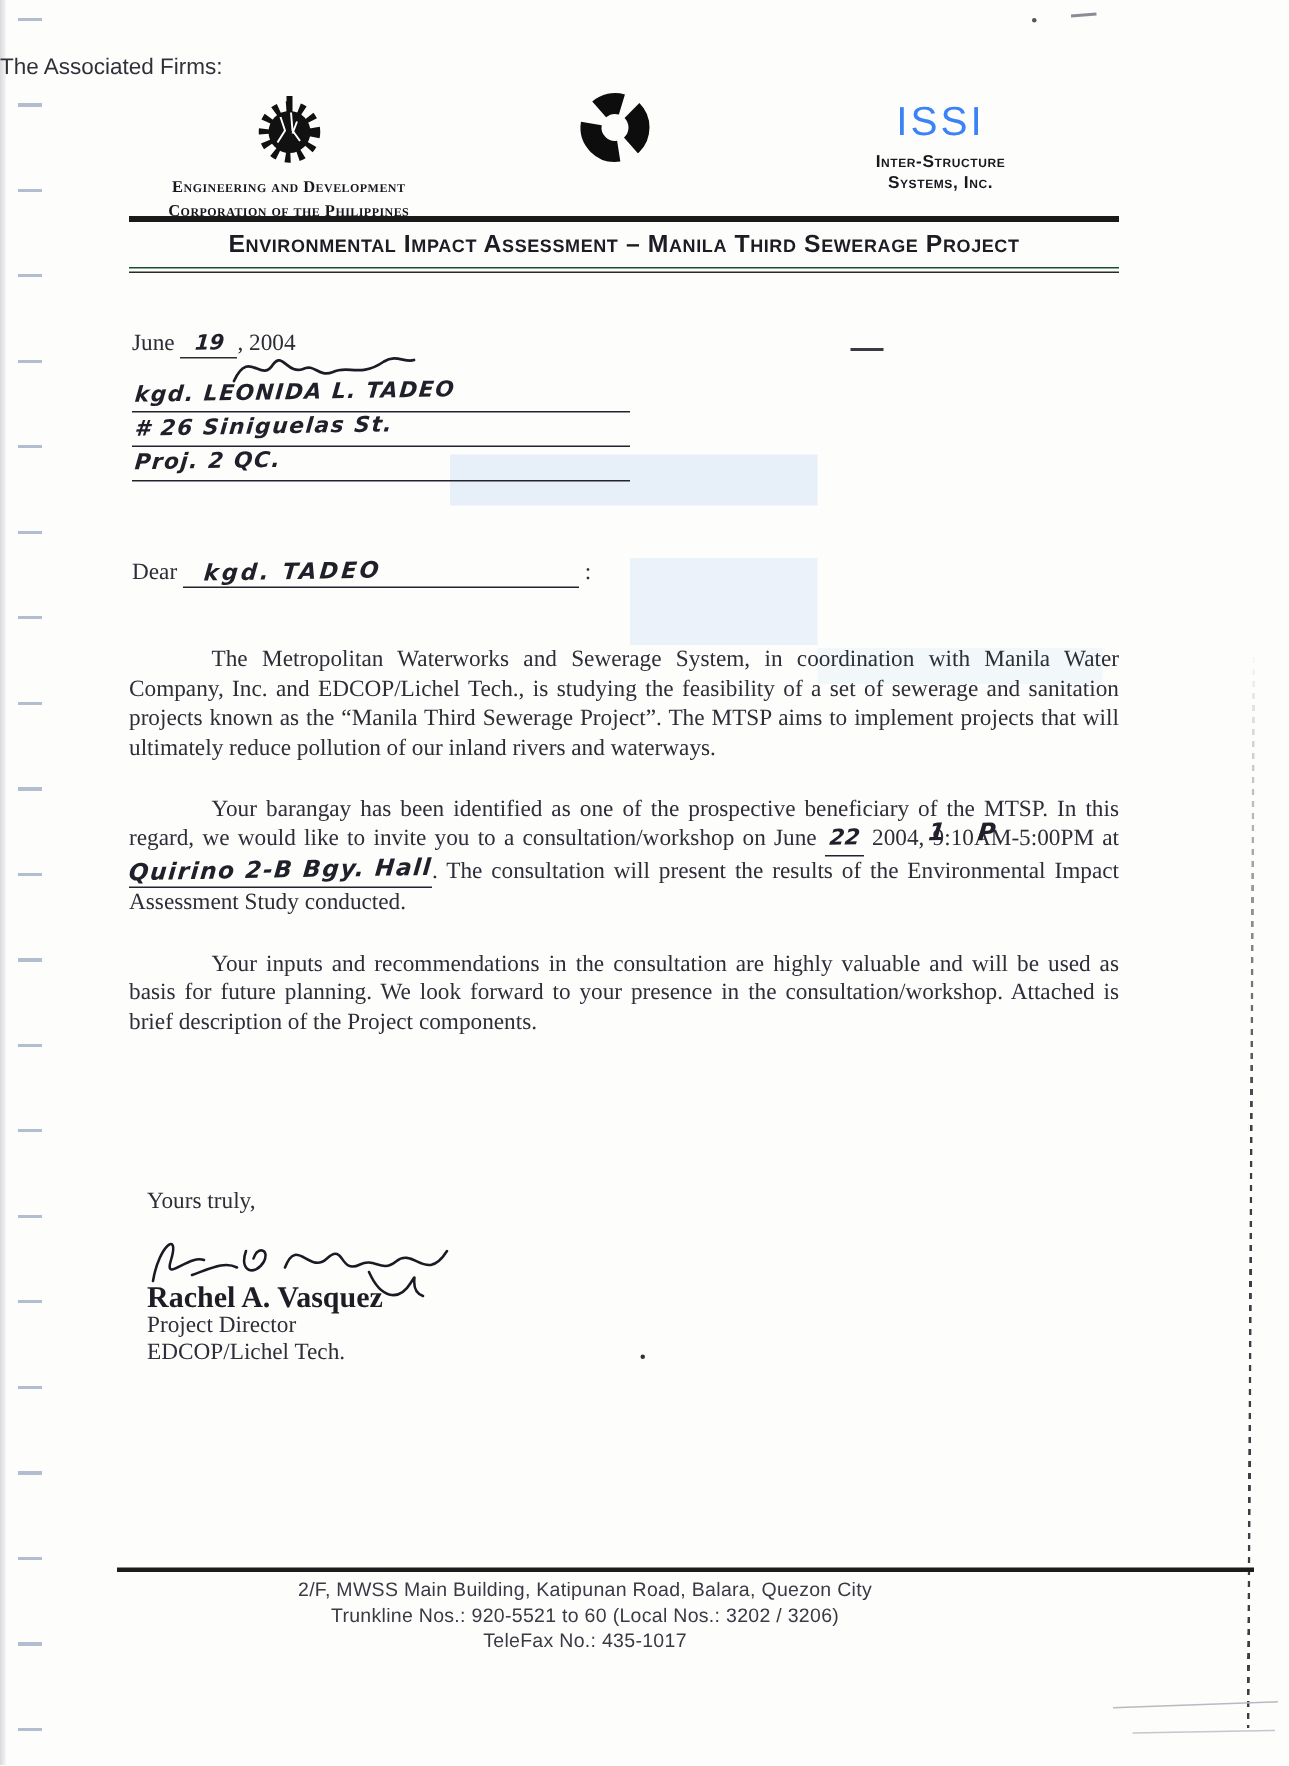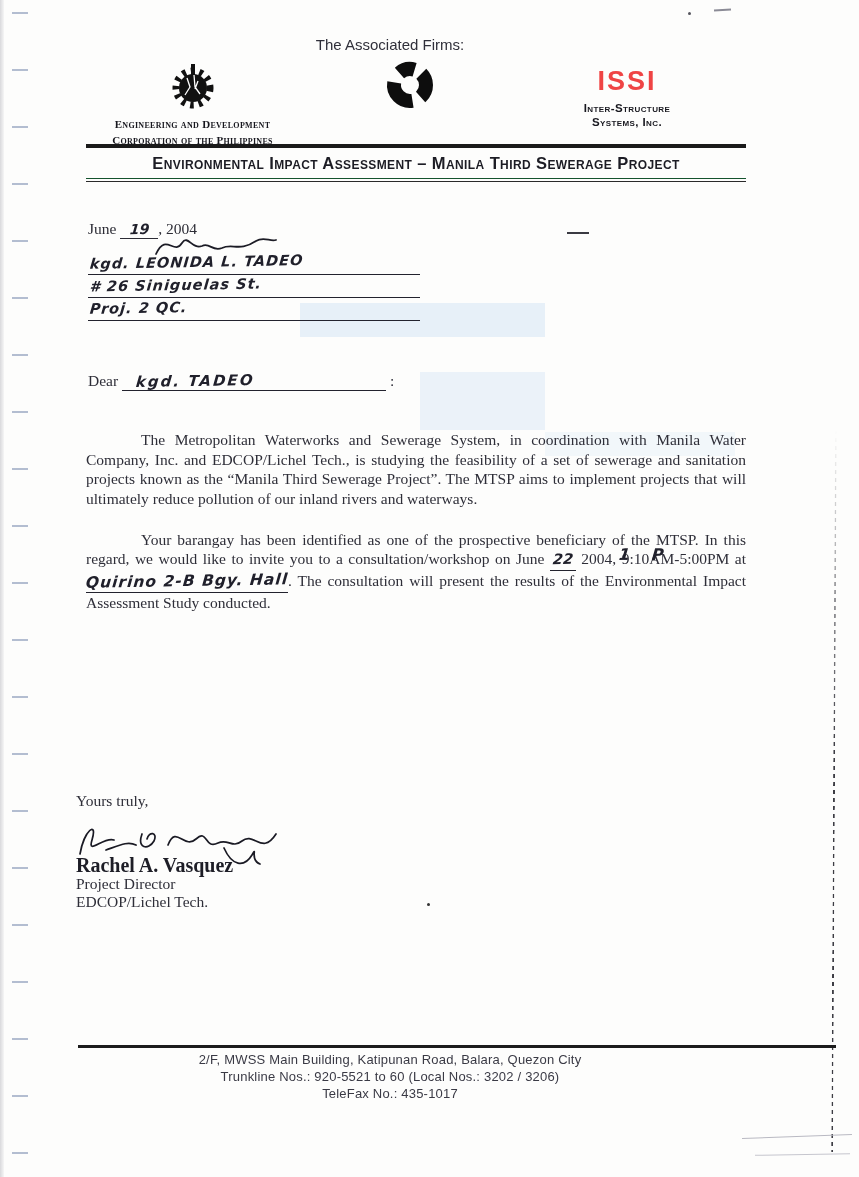--- a/index.html
+++ b/index.html
@@ -19,31 +19,31 @@
       transform:rotate(.3deg);
       -webkit-mask-image:linear-gradient(to bottom,transparent 0,rgba(0,0,0,.45) 140px,#000 320px);
       mask-image:linear-gradient(to bottom,transparent 0,rgba(0,0,0,.45) 140px,#000 320px);}
   .patch1{left:300px;top:303px;width:245px;height:34px;background:rgba(199,222,243,.42);}
   .patch2{left:420px;top:372px;width:125px;height:58px;background:rgba(199,222,243,.33);}
   .patch3{left:545px;top:432px;width:190px;height:24px;background:rgba(205,227,246,.22);}
   .scratch1{left:742px;top:1136px;width:110px;height:1px;background:#b9b9c2;transform:rotate(-2deg);}
   .scratch2{left:755px;top:1154px;width:95px;height:1px;background:#c6c6ce;transform:rotate(-1deg);}
 
   
-  .assoc{top:36px;left:0;width:780px;text-align:center;
+  .assoc{top:36px;left:0;width:780px;
       font-family:"Liberation Sans",sans-serif;font-size:15px;color:#30303a;}
   .edcop-block{top:60px;left:95px;width:195px;text-align:center;}
   .edcop-name{margin-top:2px;font-size:11px;font-weight:bold;font-variant:small-caps;
       line-height:13.5px;letter-spacing:.3px;color:#17171e;}
   .lichel-block{top:58px;left:328px;width:164px;text-align:center;}
   .lichel-name{margin-top:3px;font-family:"Liberation Sans",sans-serif;font-weight:bold;font-size:14.5px;
       color:#fff;letter-spacing:.2px;
       text-shadow:-1px -1px 0 #0c0c0c,1px -1px 0 #0c0c0c,-1px 1px 0 #0c0c0c,1px 1px 0 #0c0c0c,0 0 2px #0c0c0c;}
   .issi-block{top:66px;left:552px;width:150px;text-align:center;font-family:"Liberation Sans",sans-serif;}
-  .issi-acronym{font-size:27px;font-weight:700;letter-spacing:2px;color:#ef4444;line-height:30px;}
+  .issi-acronym{font-size:27px;font-weight:400;letter-spacing:2px;color:#3b82f6;line-height:30px;}
   .issi-name{margin-top:6px;font-size:11.5px;font-weight:bold;font-variant:small-caps;
       line-height:13.5px;color:#17171e;letter-spacing:.4px;}
 
   
   .banner{top:144px;left:86px;width:660px;border-top:4px solid #1a1a1a;padding-top:6px;text-align:center;}
   .banner-title{font-family:"Liberation Sans",sans-serif;font-weight:bold;font-variant:small-caps;
       font-size:16.5px;letter-spacing:.4px;color:#1c1c24;padding-bottom:5px;border-bottom:1px solid #14532d;}
   .banner-underrule{height:0;border-bottom:1.5px solid #2a2a2a;margin-top:2px;}
 
   
@@ -72,21 +72,21 @@
   .u-day{display:inline-block;min-width:26px;border-bottom:1.4px solid #23232e;text-align:center;text-indent:0;}
   .u-day .hand{font-size:14.5px;}
   .u-venue{display:inline-block;min-width:198px;border-bottom:1.4px solid #23232e;text-align:center;text-indent:0;}
   .u-venue .hand{font-size:15.5px;letter-spacing:1px;}
   .u-blank{display:inline-block;width:92px;border-bottom:1.4px solid #2c2c35;text-indent:0;}
   .time-wrap{position:relative;display:inline-block;text-indent:0;}
   .time-mark1{position:absolute;left:-3px;top:-4px;font-size:16px;}
   .time-mark2{position:absolute;left:30px;top:-4px;font-size:16px;}
 
   
-  .closing{top:792px;left:76px;width:320px;height:130px;font-size:15.5px;}
+  .closing{top:792px;left:98px;width:320px;height:130px;font-size:15.5px;}
   .sig-svg{position:absolute;left:-4px;top:22px;}
   .signer-name{position:absolute;top:62px;left:0;font-weight:bold;font-size:20px;color:#1d1d26;}
   .signer-title{position:absolute;top:83px;left:0;}
   .signer-org{position:absolute;top:101px;left:0;}
   .dot-artifact{top:903px;left:427px;width:3px;height:3px;background:#333;border-radius:50%;}
 
   
   .footer-rule{top:1045px;left:78px;width:758px;height:3px;background:#1c1c1c;}
   .footer-text{top:1051px;left:0;width:780px;text-align:center;
       font-family:"Liberation Sans",sans-serif;font-size:13px;line-height:17px;
@@ -171,20 +171,21 @@
 
     <p>
       <span>Your barangay has been identified as one of the prospective beneficiary of the MTSP. In this regard, we would like to invite you to a consultation/workshop on June</span>
       <span class="u-day"><span class="hand">22</span></span>
       <span>2004,</span>
       <span class="time-wrap"><span>9:10AM-5:00PM</span><span class="hand time-mark1">1</span><span class="hand time-mark2">P</span></span>
       <span>at</span>
       <span class="u-venue"><span class="hand">Quirino 2-B Bgy. Hall</span></span><span>. The consultation will present the results of the Environmental Impact Assessment Study conducted.</span>
     </p>
 
+    <p><span>Your inputs and recommendations in the consultation are highly valuable and will be used as basis for future planning. We look forward to your presence in the consultation/workshop. Attached is brief description of the Project components.</span></p>
 
   </div>
 
   <div class="abs closing">
     <div>Yours truly,</div>
     <div class="sig-svg">
       <svg width="220" height="58" viewBox="0 0 220 58">
         <path d="M8 40 C 12 16, 26 6, 20 26 C 15 42, 32 22, 42 26 M 34 36 C 48 31, 56 27, 64 31 M 70 20 C 65 34, 76 37, 82 27 C 86 18, 77 17, 75 25 M 96 31 C 104 10, 112 36, 124 25 C 136 14, 132 36, 146 29 C 156 24, 160 35, 170 27 C 182 17, 190 42, 204 20 M 152 34 C 160 52, 172 54, 180 41 C 186 31, 177 46, 188 50" stroke="#1a1a24" stroke-width="1.7" fill="none" stroke-linecap="round"></path>
       </svg>
     </div>

